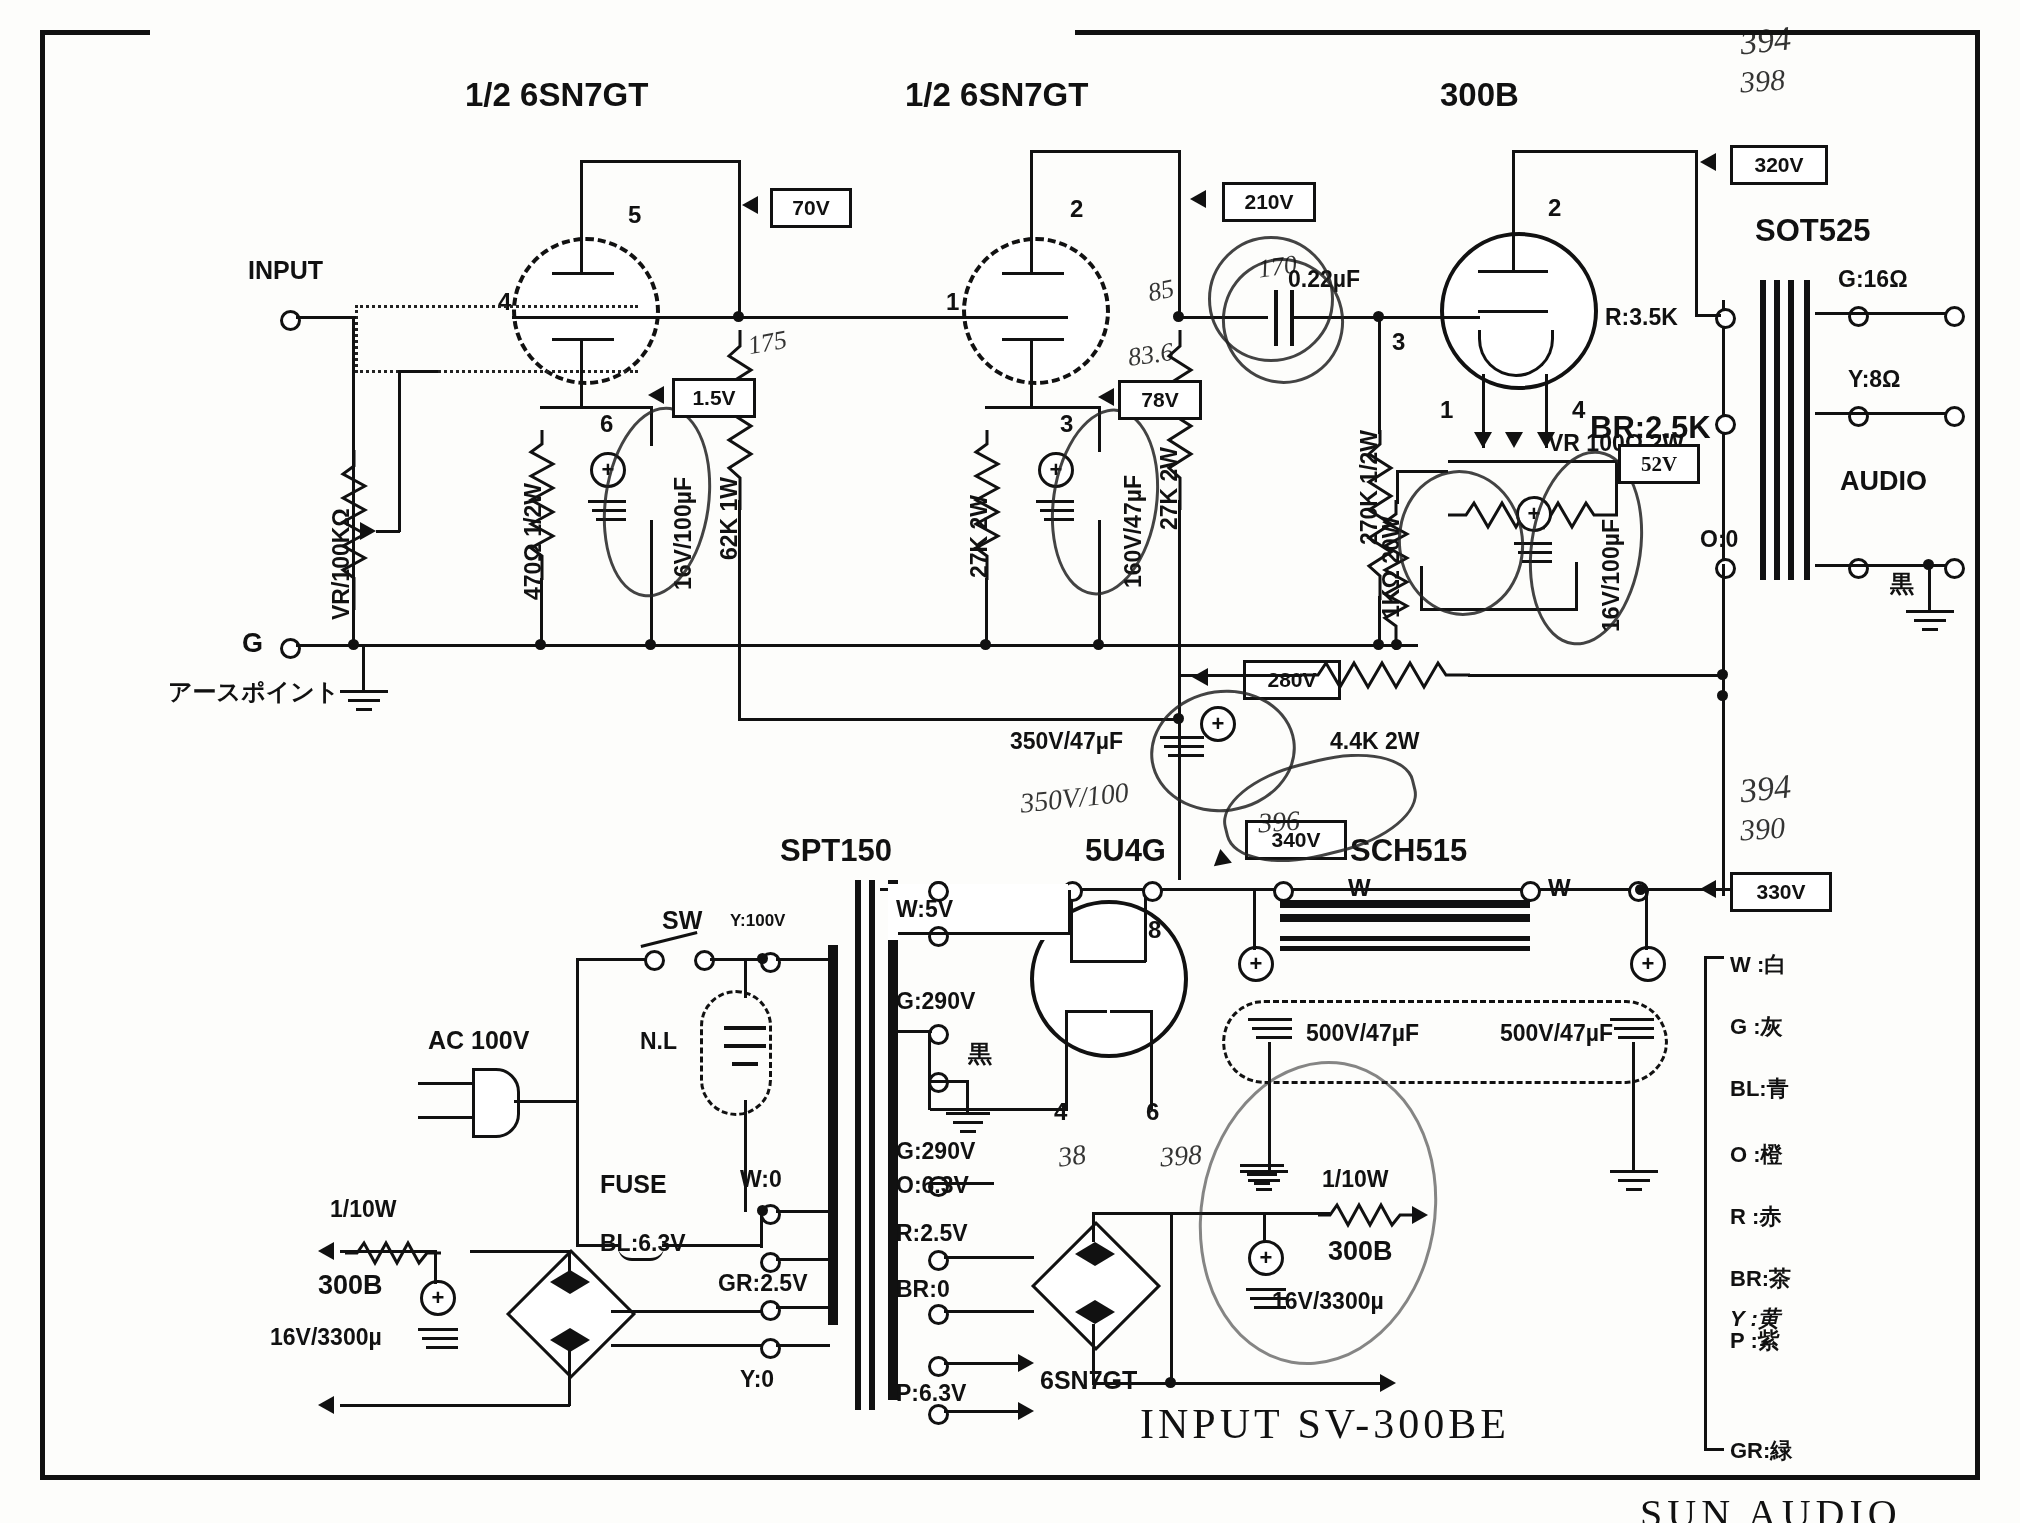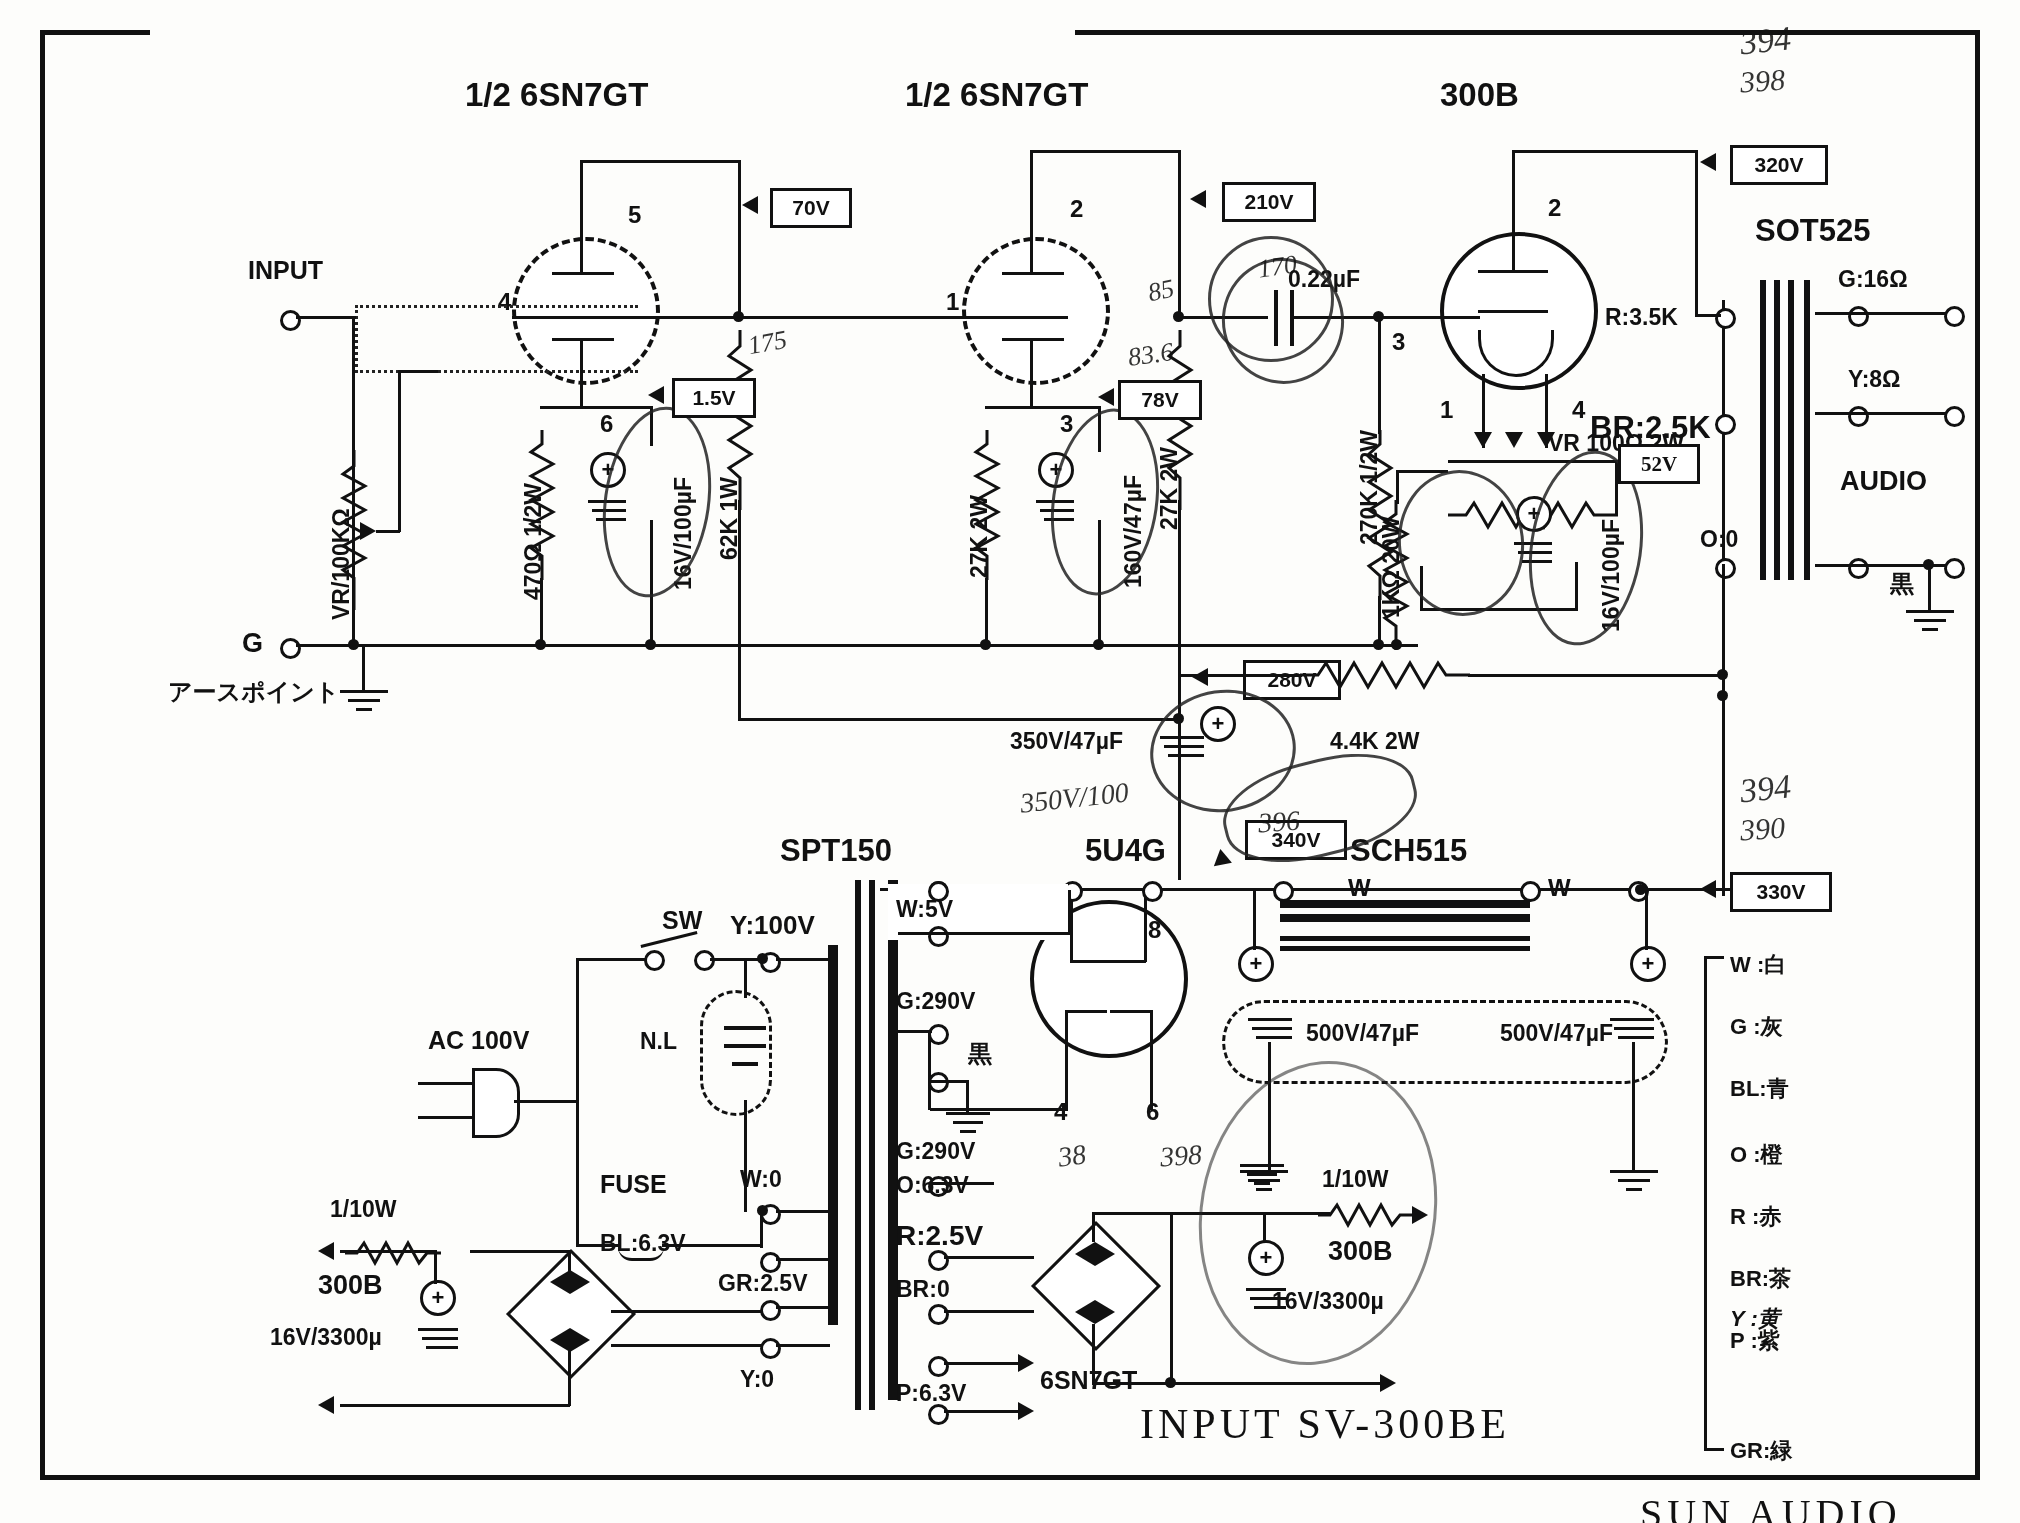--- a/index.html
+++ b/index.html
@@ -419,21 +419,21 @@
       <i style="left:16px;top:18px;width:16px;"></i>
   </div>
 
   <div class="trx" style="left:855px;top:880px;">
     <i style="left:0;top:0;width:6px;height:530px;"></i>
     <i style="left:14px;top:0;width:6px;height:530px;"></i>
   </div>
   <div class="wire v" style="left:828px;top:945px;width:10px;height:380px;background:#111;"></div>
   <div class="wire v" style="left:888px;top:880px;width:10px;height:520px;background:#111;"></div>
 
-  <div class="lbl" style="left:730px;top:912px;font-size:26px;">Y:100V</div>
+  <div class="lbl" style="left:730px;top:912px;font-size:17px;">Y:100V</div>
   <div class="node" style="left:760px;top:952px;"></div>
   <div class="wire h" style="left:776px;top:958px;width:54px;"></div>
   <div class="lbl" style="left:740px;top:1168px;font-size:23px;">W:0</div>
   <div class="node" style="left:760px;top:1204px;"></div>
   <div class="wire h" style="left:776px;top:1210px;width:54px;"></div>
   <div class="lbl" style="left:600px;top:1232px;font-size:23px;">BL:6.3V</div>
   <div class="node" style="left:760px;top:1252px;"></div>
   <div class="wire h" style="left:776px;top:1258px;width:54px;"></div>
   <div class="lbl" style="left:718px;top:1272px;font-size:23px;">GR:2.5V</div>
   <div class="node" style="left:760px;top:1300px;"></div>
@@ -532,21 +532,21 @@
       <i style="left:14px;top:18px;width:16px;"></i>
   </div>
   <div class="wire h" style="left:930px;top:1080px;width:38px;"></div>
   <div class="wire v" style="left:966px;top:1080px;height:34px;"></div>
 
   <div class="lbl" style="left:896px;top:1140px;font-size:23px;">G:290V</div>
   <div class="node" style="left:928px;top:1176px;"></div>
   <div class="lbl" style="left:896px;top:1174px;font-size:23px;">O:6.3V</div>
   <div class="wire h" style="left:930px;top:1182px;width:64px;"></div>
 
-  <div class="lbl" style="left:896px;top:1222px;font-size:28px;">R:2.5V</div>
+  <div class="lbl" style="left:896px;top:1222px;font-size:23px;">R:2.5V</div>
   <div class="node" style="left:928px;top:1250px;"></div>
   <div class="wire h" style="left:944px;top:1256px;width:90px;"></div>
   <div class="lbl" style="left:896px;top:1278px;font-size:23px;">BR:0</div>
   <div class="node" style="left:928px;top:1304px;"></div>
   <div class="wire h" style="left:944px;top:1310px;width:90px;"></div>
   <div class="lbl" style="left:896px;top:1382px;font-size:23px;">P:6.3V</div>
   <div class="node" style="left:928px;top:1356px;"></div>
   <div class="node" style="left:928px;top:1404px;"></div>
   <div class="wire h" style="left:944px;top:1362px;width:76px;"></div>
   <div class="wire h" style="left:944px;top:1410px;width:76px;"></div>

